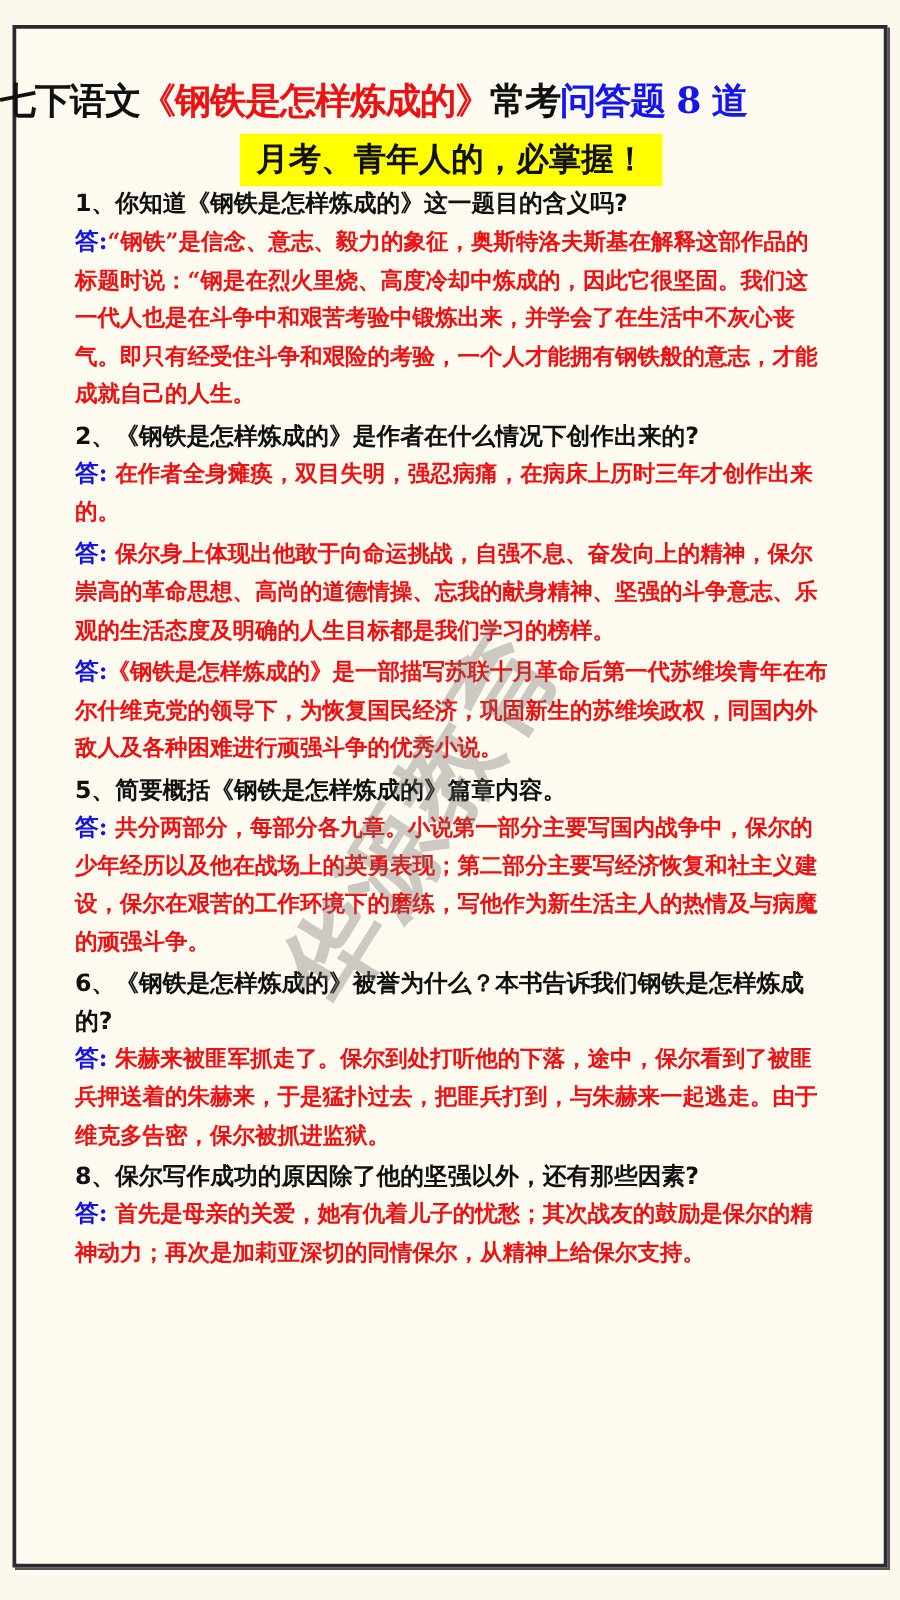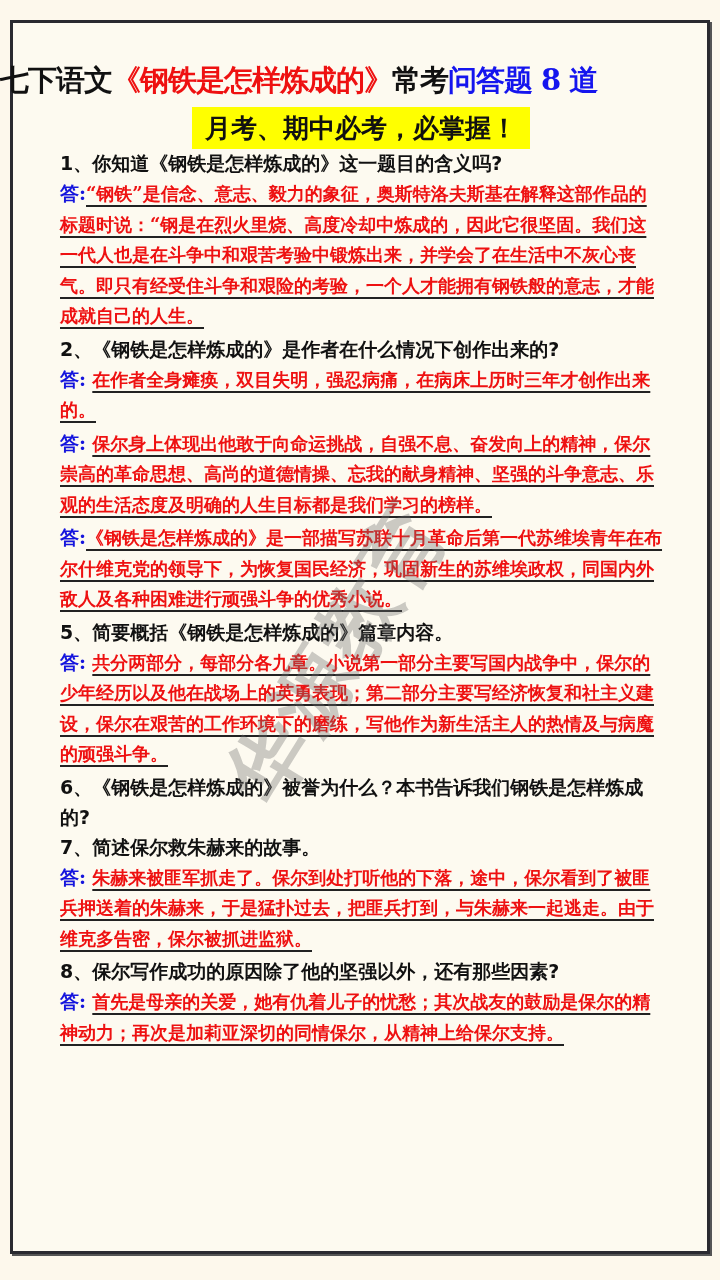--- a/index.html
+++ b/index.html
@@ -67,21 +67,20 @@
     font-size: 18px;
     line-height: 30.5px;
     color: #ee1111;
     margin: 0 0 2px 0;
   }
   .a .ans-label {
     color: #1515dd;
     font-size: 19px;
   }
   .a .ans-text {
-    text-decoration: underline;
     text-decoration-color: #222;
     text-decoration-thickness: 1.5px;
     text-underline-offset: 5px;
     text-align: center;
   }
   .a .ans-plain { color: #222; }
   .watermark {
     position: absolute;
     left: 170px; top: 600px;
     font-family: "DejaVu Sans", "Liberation Sans", sans-serif;
@@ -97,21 +96,21 @@
 </head>
 <body>
 
 <div class="page">
   <div class="frame"></div>
 
   <div class="title">
     <span class="t-black">七下语文</span><span class="t-red">《钢铁是怎样炼成的》</span><span class="t-black">常考</span><span class="t-blue">问答题 8 道</span>
   </div>
 
-  <div class="banner">月考、期中必考，必掌握！</div>
+  <div class="banner">月考、青年人的，必掌握！</div>
 
   <div class="content">
 
     <div>
       <p class="q">1、你知道《钢铁是怎样炼成的》这一题目的含义吗?</p>
       <p class="a"><span class="ans-label">答:</span><span class="ans-text">“钢铁”是信念、意志、毅力的象征，奥斯特洛夫斯基在解释这部作品的标题时说：“钢是在烈火里烧、高度冷却中炼成的，因此它很坚固。我们这一代人也是在斗争中和艰苦考验中锻炼出来，并学会了在生活中不灰心丧气。即只有经受住斗争和艰险的考验，一个人才能拥有钢铁般的意志，才能成就自己的人生。</span></p>
     </div>
 
     <div>
       <p class="q">2、《钢铁是怎样炼成的》是作者在什么情况下创作出来的?</p>
@@ -129,21 +128,20 @@
     <div>
       <p class="q">5、简要概括《钢铁是怎样炼成的》篇章内容。</p>
       <p class="a"><span class="ans-label">答:</span> <span class="ans-text">共分两部分，每部分各九章。小说第一部分主要写国内战争中，保尔的少年经历以及他在战场上的英勇表现；第二部分主要写经济恢复和社主义建设，保尔在艰苦的工作环境下的磨练，写他作为新生活主人的热情及与病魔的顽强斗争。</span></p>
     </div>
 
     <div>
       <p class="q">6、《钢铁是怎样炼成的》被誉为什么？本书告诉我们钢铁是怎样炼成的?</p>
     </div>
 
     <div>
-      <p class="q">7、简述保尔救朱赫来的故事。</p>
       <p class="a"><span class="ans-label">答:</span> <span class="ans-text">朱赫来被匪军抓走了。保尔到处打听他的下落，途中，保尔看到了被匪兵押送着的朱赫来，于是猛扑过去，把匪兵打到，与朱赫来一起逃走。由于维克多告密，保尔被抓进监狱。</span></p>
     </div>
 
     <div>
       <p class="q">8、保尔写作成功的原因除了他的坚强以外，还有那些因素?</p>
       <p class="a"><span class="ans-label">答:</span> <span class="ans-text">首先是母亲的关爱，她有仇着儿子的忧愁；其次战友的鼓励是保尔的精神动力；再次是加莉亚深切的同情保尔，从精神上给保尔支持。</span></p>
     </div>
 
   </div>
 

